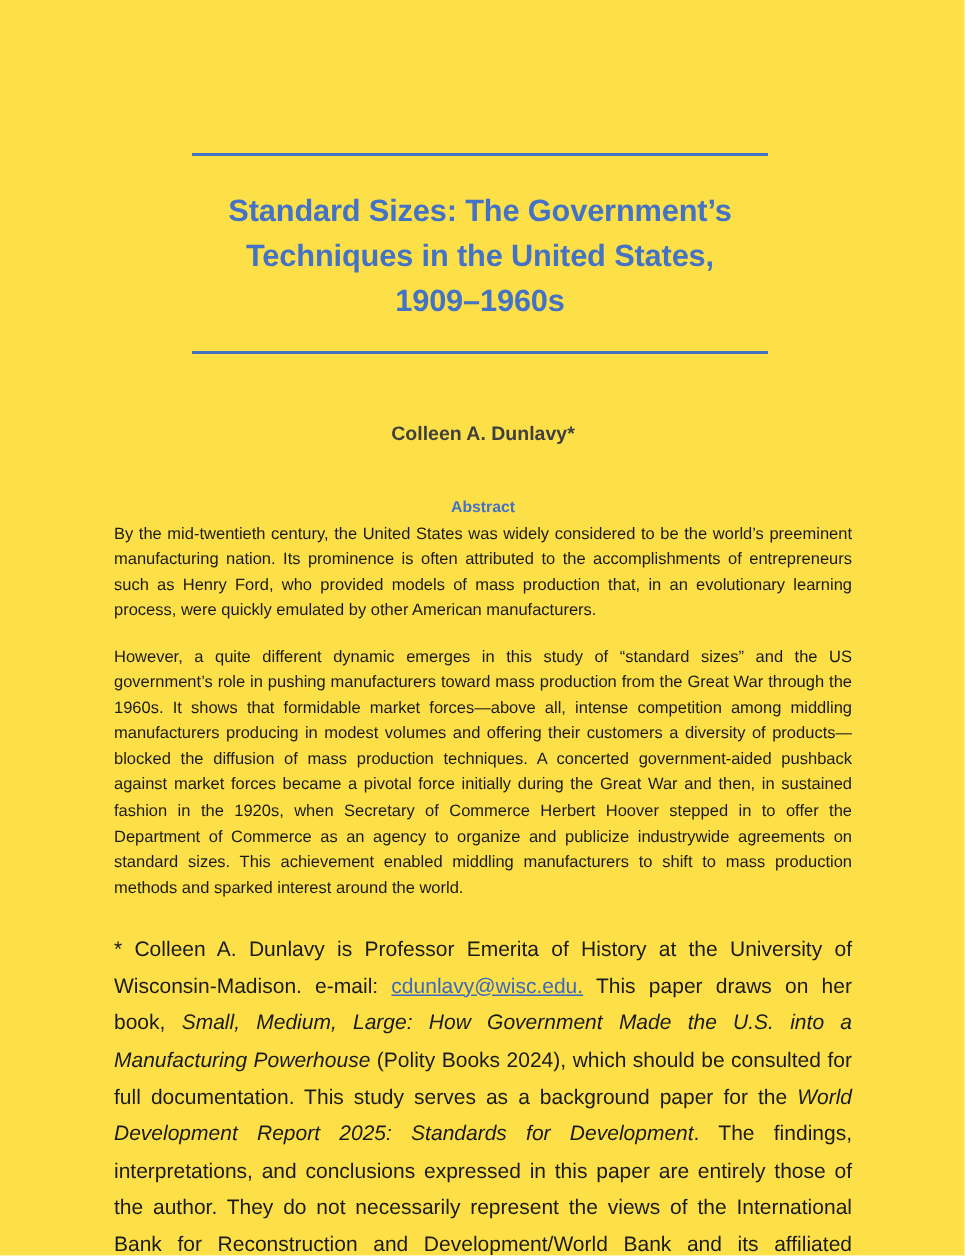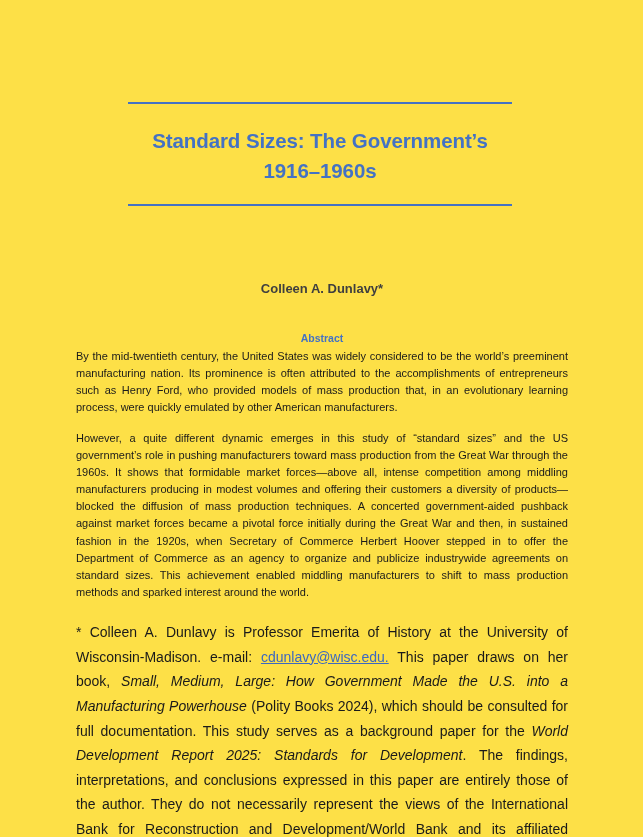--- a/index.html
+++ b/index.html
@@ -116,21 +116,22 @@
 <body>
 
 <div class="page">
 
   <div class="title-block">
 
     <div class="rule"></div>
 
     <h1 class="doc-title">
       <span class="tline">Standard Sizes: The Government’s</span>
-      <span class="tline">1916–1960s</span>
+      <span class="tline">Techniques in the United States,</span>
+      <span class="tline">1909–1960s</span>
     </h1>
 
     <div class="rule"></div>
   </div>
 
   <div class="author">Colleen A. Dunlavy*</div>
 
   <div class="abstract-heading">Abstract</div>
 
   <div class="body-col">

